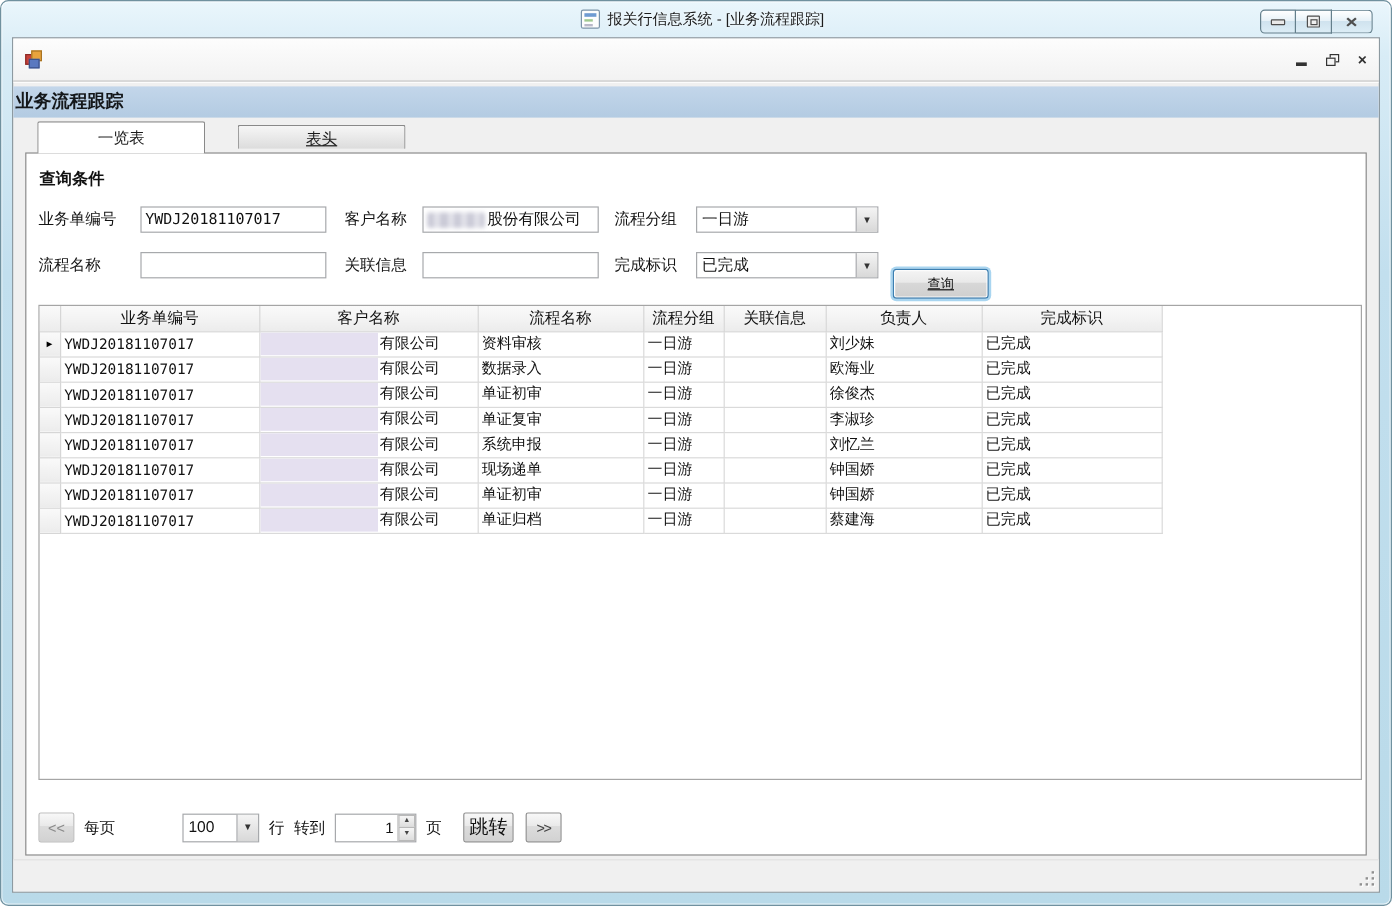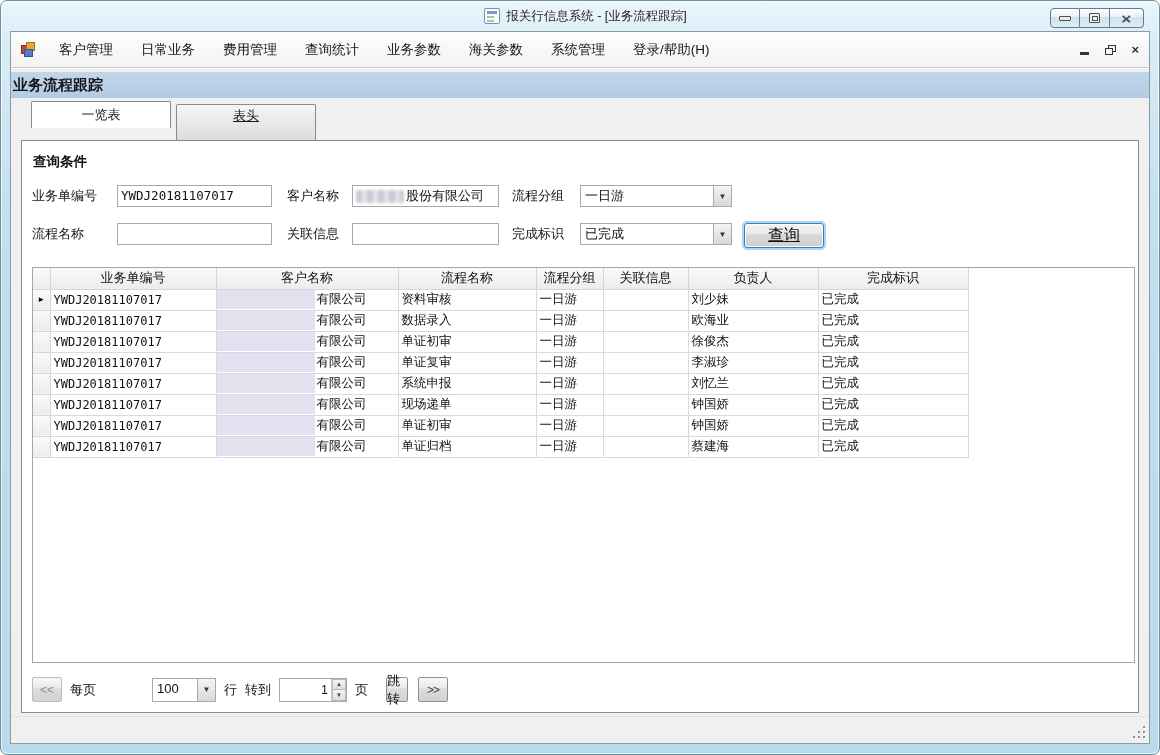--- a/index.html
+++ b/index.html
@@ -52,23 +52,23 @@
   .mdi-restore{ position:relative; width:10px; height:9px; }
   .mdi-restore:before{ content:''; position:absolute; left:3px; top:0; width:6px; height:5px; border:1.5px solid #333; }
   .mdi-restore:after{ content:''; position:absolute; left:0; top:3px; width:6px; height:5px; border:1.5px solid #333; background:#f5f5f5; }
 
   
   .titleband{ height:26px; margin-top:4px; background:linear-gradient(#c3d6ea,#b3cbe2);
     font-size:15px; font-weight:bold; color:#14171a; line-height:26px; padding-left:2px; flex:0 0 auto; }
 
   
   .tabcontrol{ flex:1 1 auto; display:flex; flex-direction:column; margin:3px 10px 3px 10px; min-height:0; }
-  .tabstrip{ display:flex; padding-left:10px; flex:0 0 26px; position:relative; z-index:2; }
+  .tabstrip{ display:flex; padding-left:10px; flex:0 0 26px; position:relative; z-index:2;gap:22px; }
   .tab{ width:140px; text-align:center; font-size:13px; color:#1b1b1b; cursor:default; border:1px solid #898989; border-bottom:none; border-radius:2px 2px 0 0; }
-  .tab.inactive{ margin-top:3px; height:36px; line-height:22px; background:linear-gradient(#f6f6f6,#dcdcdc); margin-left:5px;text-decoration:underline; }
+  .tab.inactive{ margin-top:3px; height:20px; line-height:22px; background:linear-gradient(#f6f6f6,#dcdcdc); margin-left:5px;text-decoration:underline; }
   .tab.active{ height:27px; line-height:26px; background:#fff; margin-bottom:-1px; position:relative; z-index:3; }
   .tabpage{ flex:1 1 auto; background:#fff; border:1px solid #898989; position:relative; min-height:0; }
 
   
   .section-title{ position:absolute; left:11px; top:12px; font-size:13.5px; font-weight:bold; color:#111; }
   .f-label{ position:absolute; font-size:13px; color:#141414; height:22px; line-height:22px; }
   .f-input{ position:absolute; height:22px; border:1px solid #a7a9ac; background:#fff; font-size:13px; color:#111;
     padding:0 3px; font-family:"Liberation Sans","DejaVu Sans",sans-serif; }
   .f-input.mono{ font-family:"DejaVu Sans Mono","Liberation Mono",monospace; font-size:12.5px; }
   .row1{ top:44px; } .row2{ top:82px; }
@@ -76,23 +76,23 @@
   .pos-l2{ left:265px; } .pos-i2{ left:330px; width:147px; }
   .pos-l3{ left:490px; } .pos-i3{ left:558px; width:152px; }
   .combo{ position:absolute; height:22px; border:1px solid #a7a9ac; background:#fff; display:flex; }
   .combo .val{ flex:1; font-size:13px; color:#111; line-height:20px; padding-left:4px; }
   .combo .drop{ width:18px; border-left:1px solid #a7a9ac; background:linear-gradient(#f4f4f4,#d8d8d8);
     display:flex; align-items:center; justify-content:center; }
   .combo .drop span{ font-size:8px; color:#333; }
   .customer-box{ display:flex; align-items:center; }
   .redact-blur{ display:inline-block; width:48px; height:13px; margin-right:2px; border-radius:2px;
     background:repeating-linear-gradient(90deg,#c9c9d6 0 6px,#e3e3ea 6px 11px); filter:blur(1.6px); }
-  .search-btn{ position:absolute; left:722px; top:82px; width:80px; height:25px;
+  .search-btn{ position:absolute; left:722px; top:96px; width:80px; height:25px;
     border:1px solid #3c7fb1; border-radius:3px; box-shadow:0 0 0 2px #a9d5f0, inset 0 0 0 1px #fcfcfc;
-    background:linear-gradient(#f4f4f4,#e9e9e9 45%,#d8d8d8 46%,#cfcfcf); font-size:16px; color:#111;
+    background:linear-gradient(#f4f4f4,#e9e9e9 45%,#d8d8d8 46%,#cfcfcf); font-size:11px; color:#111;
     display:flex; align-items:center; justify-content:center; cursor:default;text-decoration:underline; }
 
   
   .grid-wrap{ position:absolute; left:10px; right:3px; top:126px; height:396px; border:1px solid #a5a5a5; background:#fff; overflow:hidden; }
   table.grid{ border-collapse:collapse; table-layout:fixed; }
   .grid col.c-sel{ width:17px; }
   .grid col.c0{ width:166px; } .grid col.c1{ width:182px; } .grid col.c2{ width:138px; }
   .grid col.c3{ width:67px; }  .grid col.c4{ width:85px; }  .grid col.c5{ width:130px; } .grid col.c6{ width:150px; }
   .grid th{ height:21px; background:linear-gradient(#fafafa,#ececec); border:1px solid #d6d6d6; border-top:none;
     font-size:13px; font-weight:normal; color:#111; text-align:center; }
@@ -101,21 +101,21 @@
   .grid td.sel{ background:linear-gradient(#fafafa,#ececec); border-color:#d6d6d6; text-align:center; font-size:8px; color:#000; padding:0; }
   .grid td.mono{ font-family:"DejaVu Sans Mono","Liberation Mono",monospace; font-size:12px; }
   .redact{ display:inline-block; vertical-align:middle; width:98px; height:19px; margin:0 2px 0 -3px; background:#e5e0f0; }
 
   
   .pager{ position:absolute; left:10px; bottom:10px; height:25px; display:flex; align-items:center; font-size:13px; color:#141414; }
   .pg-btn{ height:25px; border:1px solid #8f8f8f; border-radius:2px; background:linear-gradient(#f8f8f8,#e9e9e9 45%,#dcdcdc 46%,#d2d2d2);
     display:flex; align-items:center; justify-content:center; font-size:12px; color:#444; cursor:default; }
   .pg-first{ width:30px; border-color:#bdbdbd; color:#8a8a8a; }
   .pg-last{ width:30px; margin-left:10px; letter-spacing:-1px; }
-  .pg-jump{ width:22px; margin-left:10px; color:#111; font-size:13px; }
+  .pg-jump{ width:42px; margin-left:10px; color:#111; font-size:16px; }
   .pg-label{ margin:0 8px; }
   .pg-combo{ width:64px; height:24px;margin-left:48px; }
   .pg-spin{ position:relative; width:68px; height:24px; border:1px solid #a7a9ac; background:#fff; display:flex; }
   .pg-spin .num{ flex:1; text-align:right; line-height:22px; padding-right:3px; font-size:12.5px; }
   .spin-btns{ width:15px; display:flex; flex-direction:column; border-left:1px solid #c9c9c9; }
   .spin-btns div{ flex:1; background:linear-gradient(#f5f5f5,#dddddd); border:1px solid #b9b9b9; margin:0;
     display:flex; align-items:center; justify-content:center; font-size:6px; color:#444; }
   .spin-btns div:first-child{ border-bottom:none; }
 
   
@@ -150,30 +150,20 @@
   </div>
 
   <div class="client">
 
     <div class="menubar">
       <span class="mdi-icon">
           <i class="sq1"></i>
           <i class="sq2"></i>
           <i class="sq3"></i>
         </span>
-      <div class="menu-items">
-          <span class="menu-item">客户管理</span>
-          <span class="menu-item">日常业务</span>
-          <span class="menu-item">费用管理</span>
-          <span class="menu-item">查询统计</span>
-          <span class="menu-item">业务参数</span>
-          <span class="menu-item">海关参数</span>
-          <span class="menu-item">系统管理</span>
-          <span class="menu-item">登录/帮助(H)</span>
-        </div>
       <div class="mdi-controls">
         <span class="mdi-min"></span>
         <span class="mdi-restore"></span>
         <span class="mc">×</span>
       </div>
     </div>
 
     <div class="titleband">业务流程跟踪</div>
 
     <div class="tabcontrol">

